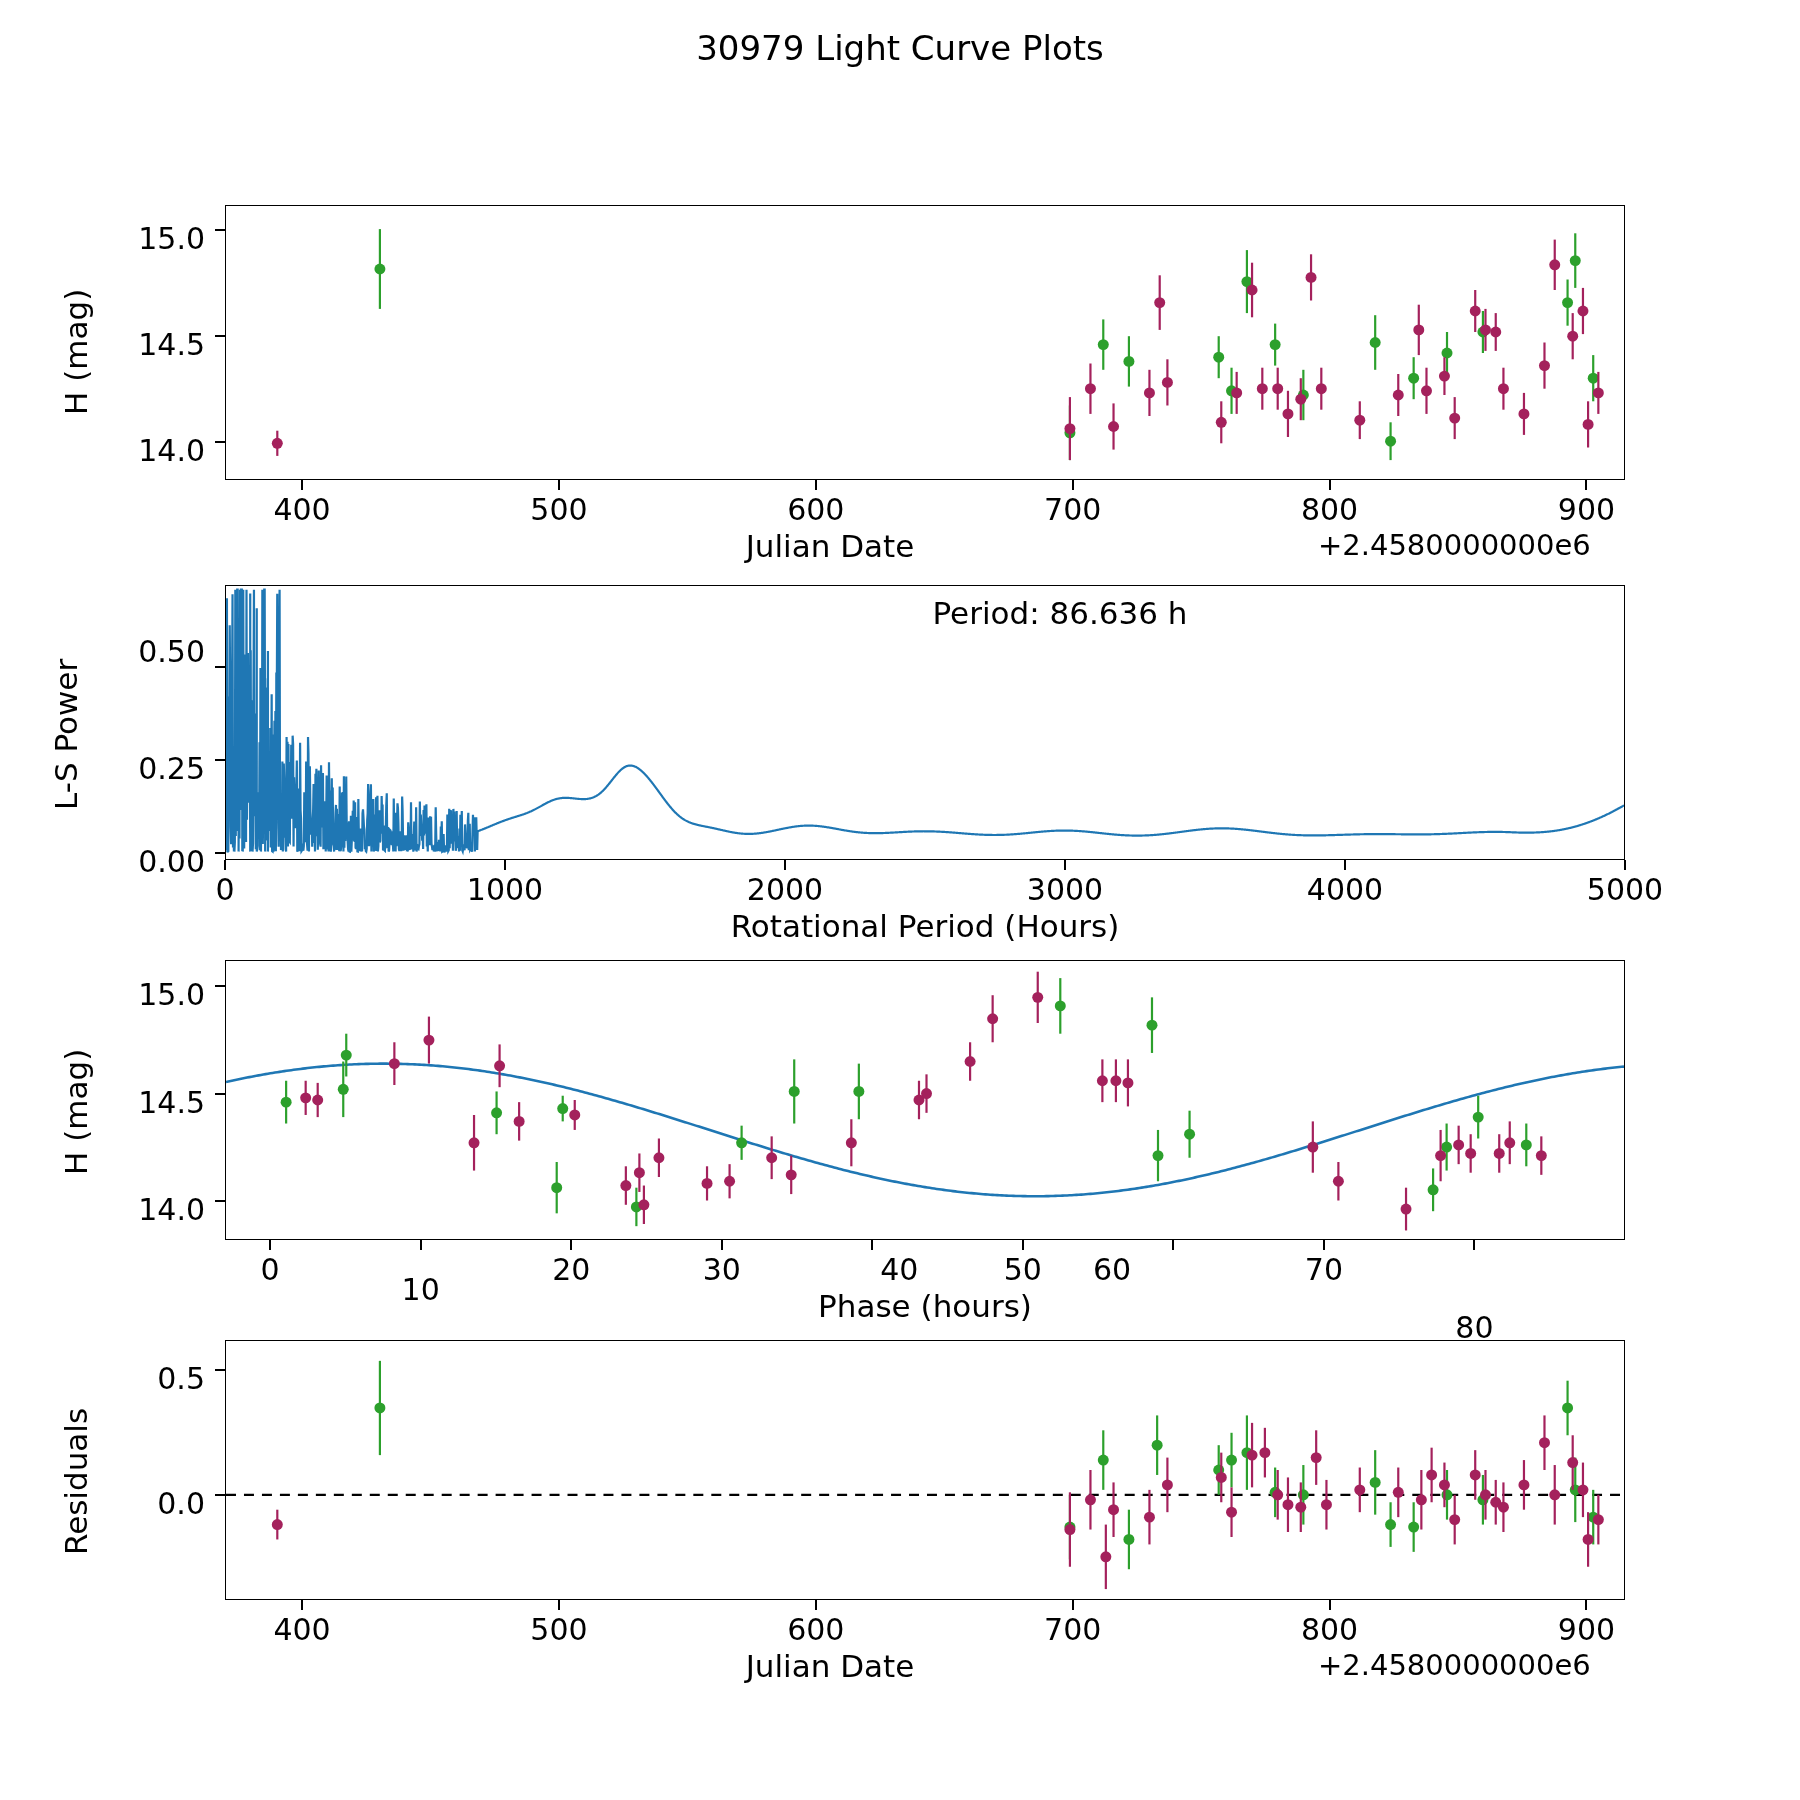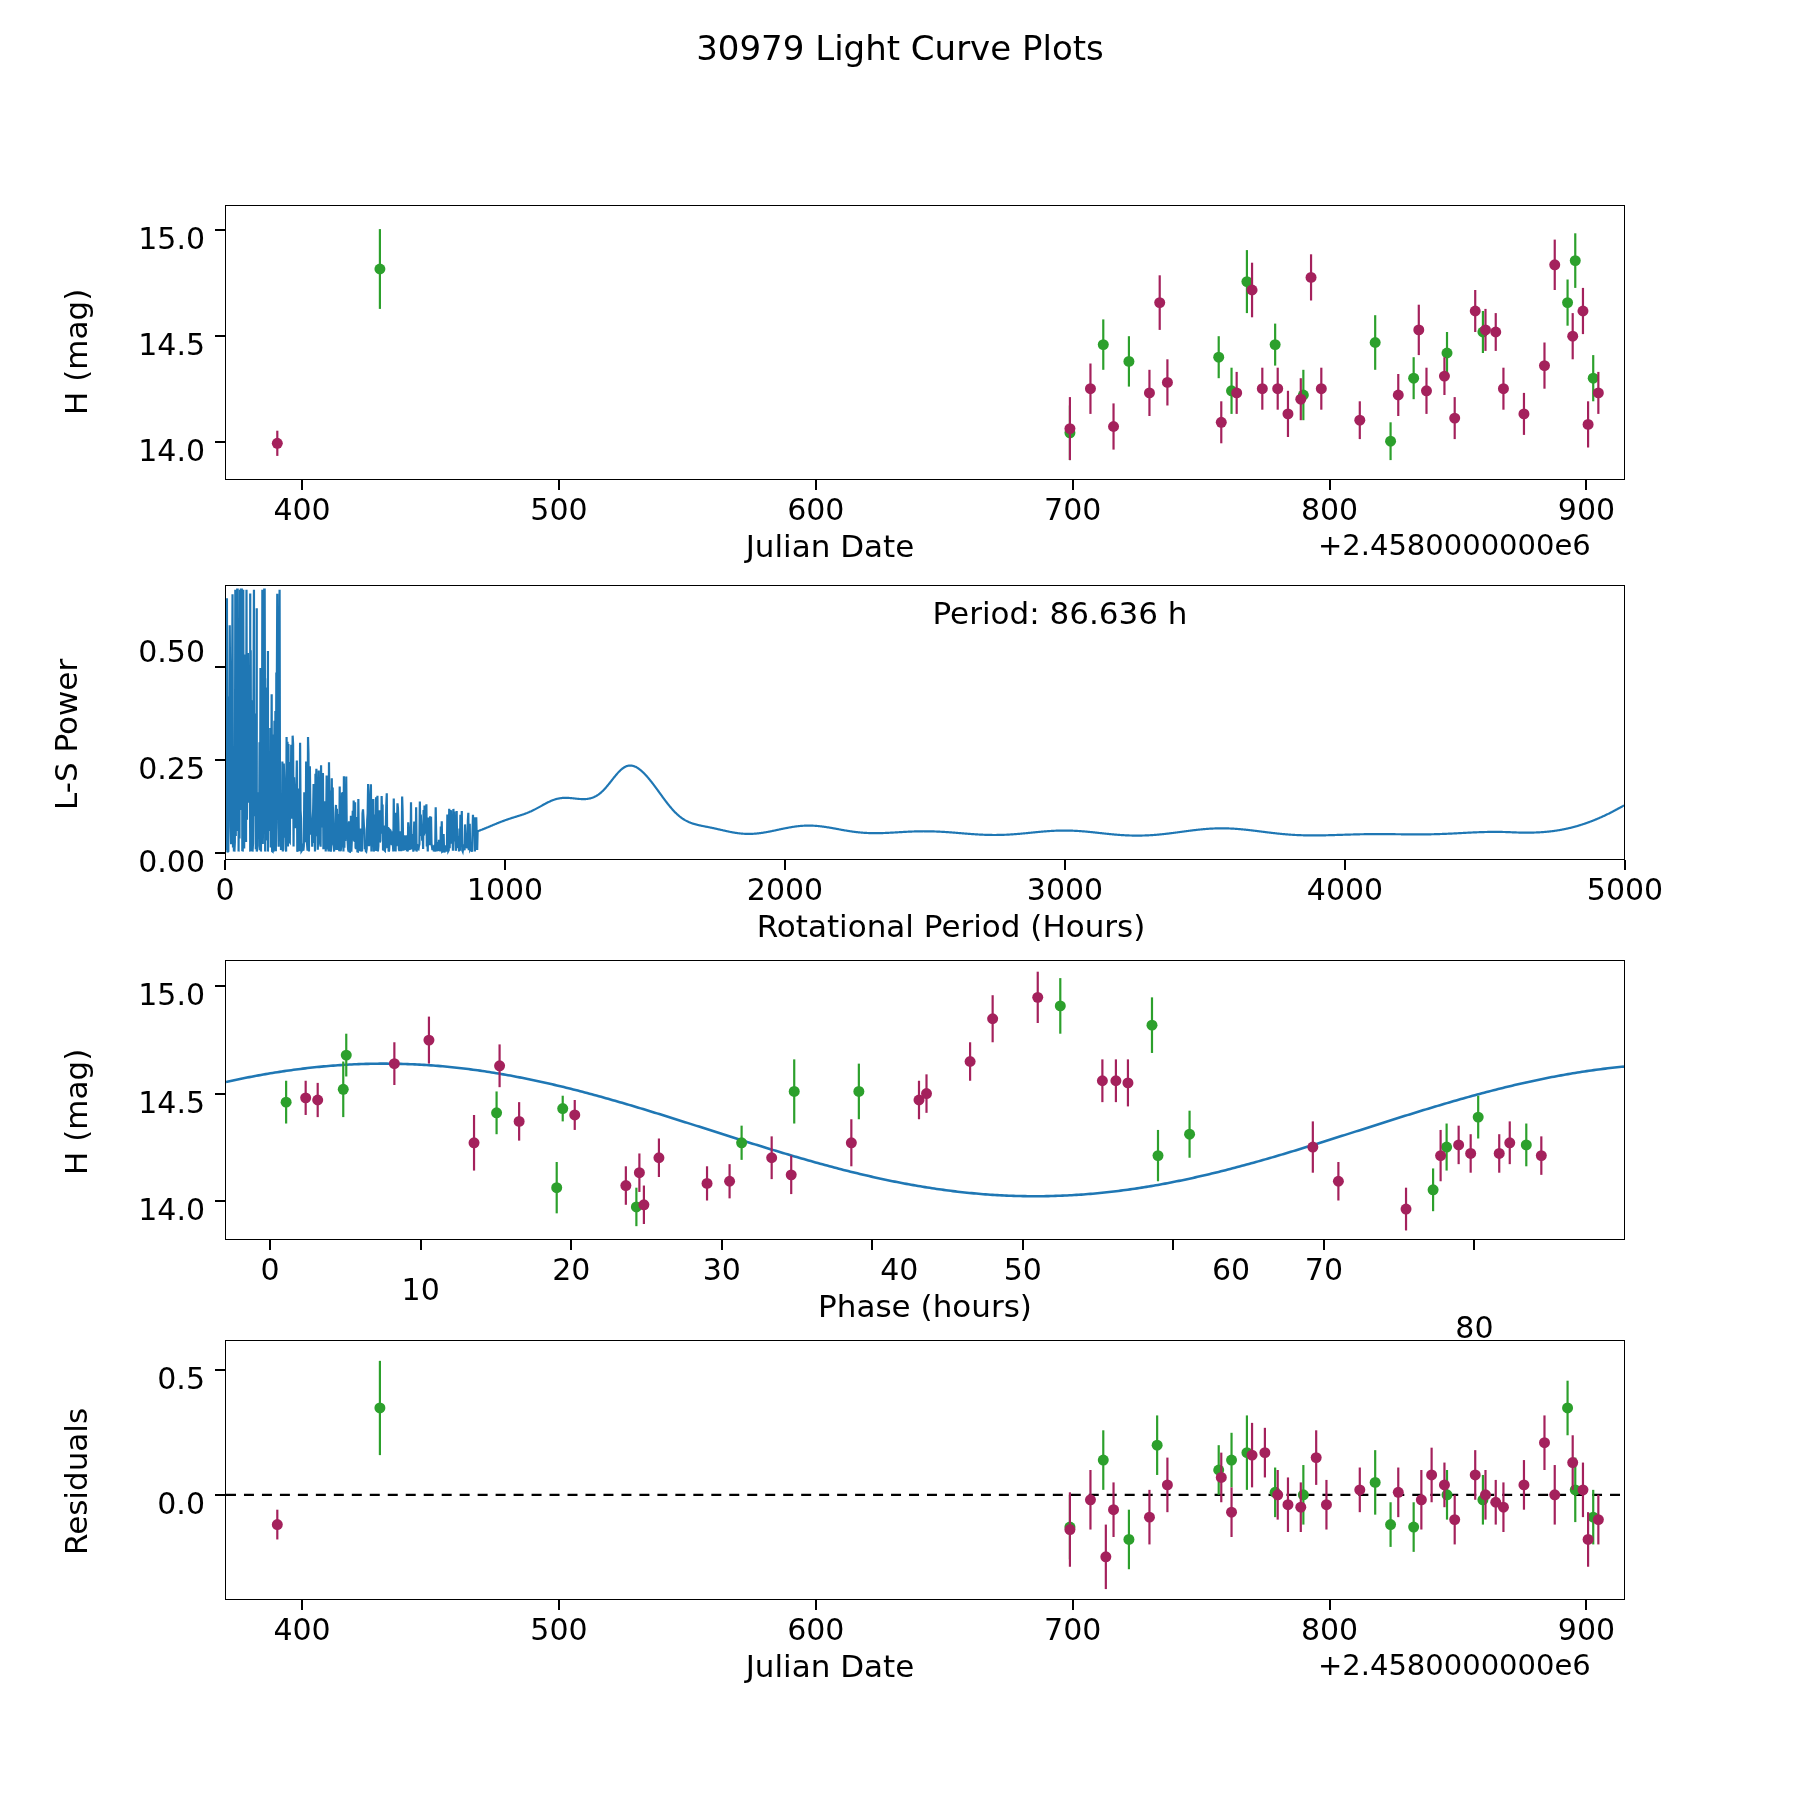--- a/index.html
+++ b/index.html
@@ -480,41 +480,41 @@
       <div class="tick-mark" style="left: 504px; top: 860px; width: 2px; height: 10px;"></div>
       <div class="tick-label xtick-label" style="left: 785px; top: 872px;">2000</div>
       <div class="tick-mark" style="left: 784px; top: 860px; width: 2px; height: 10px;"></div>
       <div class="tick-label xtick-label" style="left: 1065px; top: 872px;">3000</div>
       <div class="tick-mark" style="left: 1064px; top: 860px; width: 2px; height: 10px;"></div>
       <div class="tick-label xtick-label" style="left: 1345px; top: 872px;">4000</div>
       <div class="tick-mark" style="left: 1344px; top: 860px; width: 2px; height: 10px;"></div>
       <div class="tick-label xtick-label" style="left: 1625px; top: 872px;">5000</div>
       <div class="tick-mark" style="left: 1624px; top: 860px; width: 2px; height: 10px;"></div>
       <div class="ylabel" style="left: 48px; top: 810px;">L-S Power</div>
-      <div class="xlabel" style="left: 925px; top: 908px; transform: translateX(-50%); margin-left: 26px;">Rotational Period (Hours)</div>
+      <div class="xlabel" style="left: 925px; top: 908px; transform: translateX(-50%);">Rotational Period (Hours)</div>
       <div class="annotation" style="left: 1060px; top: 595px; transform: translateX(-50%);">Period: 86.636 h</div>
       <div class="tick-label ytick-label" style="left: 95px; top: 1201.23px; width: 110px;">14.0</div>
       <div class="tick-mark" style="left: 215px; top: 1200.23px; width: 10px; height: 2px;"></div>
       <div class="tick-label ytick-label" style="left: 95px; top: 1093.54px; width: 110px;">14.5</div>
       <div class="tick-mark" style="left: 215px; top: 1092.54px; width: 10px; height: 2px;"></div>
       <div class="tick-label ytick-label" style="left: 95px; top: 985.846px; width: 110px;">15.0</div>
       <div class="tick-mark" style="left: 215px; top: 984.846px; width: 10px; height: 2px;"></div>
       <div class="tick-label xtick-label" style="left: 270.161px; top: 1252px;">0</div>
       <div class="tick-mark" style="left: 269.161px; top: 1240px; width: 2px; height: 10px;"></div>
       <div class="tick-label xtick-label" style="left: 420.699px; top: 1252px; margin-top: 20px;">10</div>
       <div class="tick-mark" style="left: 419.699px; top: 1240px; width: 2px; height: 10px;"></div>
       <div class="tick-label xtick-label" style="left: 571.237px; top: 1252px;">20</div>
       <div class="tick-mark" style="left: 570.237px; top: 1240px; width: 2px; height: 10px;"></div>
       <div class="tick-label xtick-label" style="left: 721.774px; top: 1252px;">30</div>
       <div class="tick-mark" style="left: 720.774px; top: 1240px; width: 2px; height: 10px;"></div>
       <div class="tick-label xtick-label" style="left: 872.312px; top: 1252px; margin-left: 27px;">40</div>
       <div class="tick-mark" style="left: 871.312px; top: 1240px; width: 2px; height: 10px;"></div>
       <div class="tick-label xtick-label" style="left: 1022.85px; top: 1252px;">50</div>
       <div class="tick-mark" style="left: 1021.85px; top: 1240px; width: 2px; height: 10px;"></div>
-      <div class="tick-label xtick-label" style="left: 1231px; top: 1252px;">60</div>
+      <div class="tick-label xtick-label" style="left: 1112px; top: 1252px;">60</div>
       <div class="tick-mark" style="left: 1172.39px; top: 1240px; width: 2px; height: 10px;"></div>
       <div class="tick-label xtick-label" style="left: 1323.92px; top: 1252px;">70</div>
       <div class="tick-mark" style="left: 1322.92px; top: 1240px; width: 2px; height: 10px;"></div>
       <div class="tick-label xtick-label" style="left: 1474.46px; top: 1310px;">80</div>
       <div class="tick-mark" style="left: 1473.46px; top: 1240px; width: 2px; height: 10px;"></div>
       <div class="ylabel" style="left: 58px; top: 1175px;">H (mag)</div>
       <div class="xlabel" style="left: 925px; top: 1288px; transform: translateX(-50%);">Phase (hours)</div>
       <div class="tick-label ytick-label" style="left: 110px; top: 1495px; width: 95px;">0.0</div>
       <div class="tick-mark" style="left: 215px; top: 1494px; width: 10px; height: 2px;"></div>
       <div class="tick-label ytick-label" style="left: 110px; top: 1370px; width: 95px;">0.5</div>

